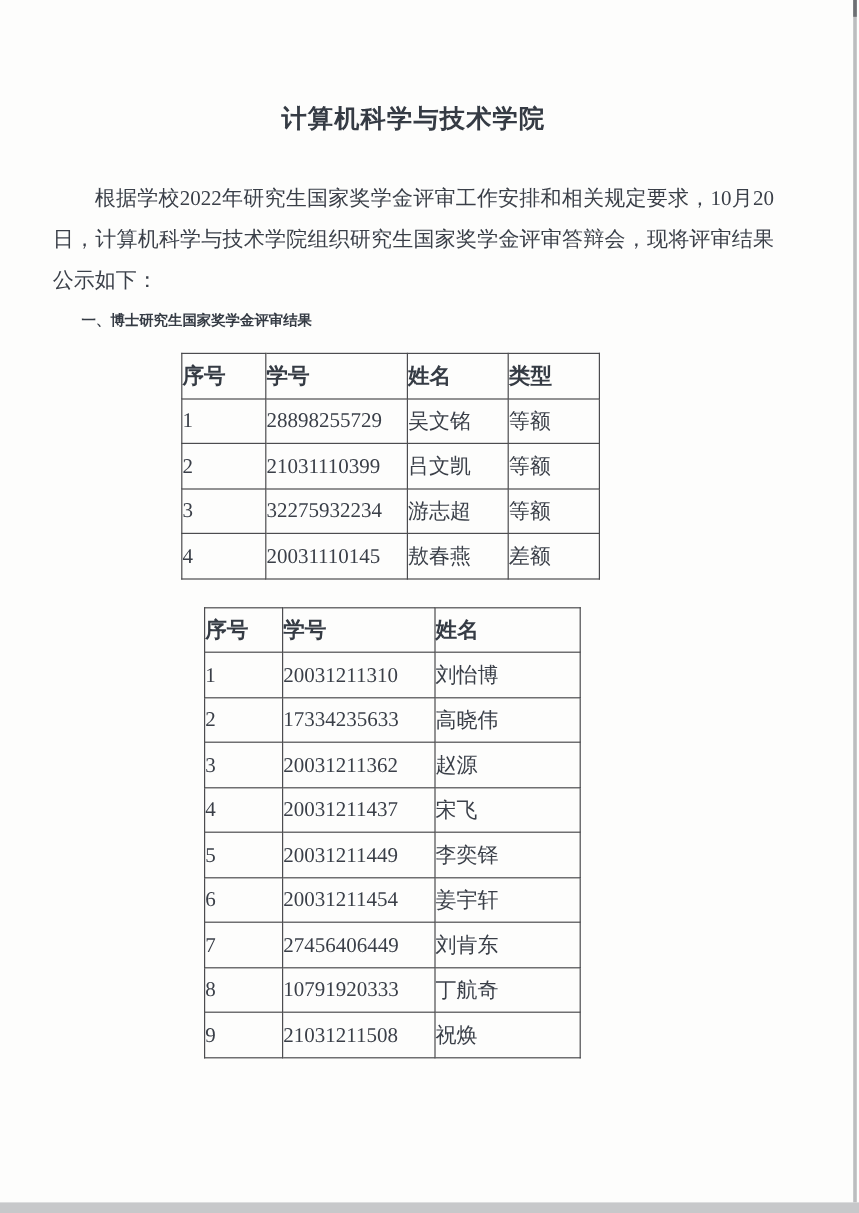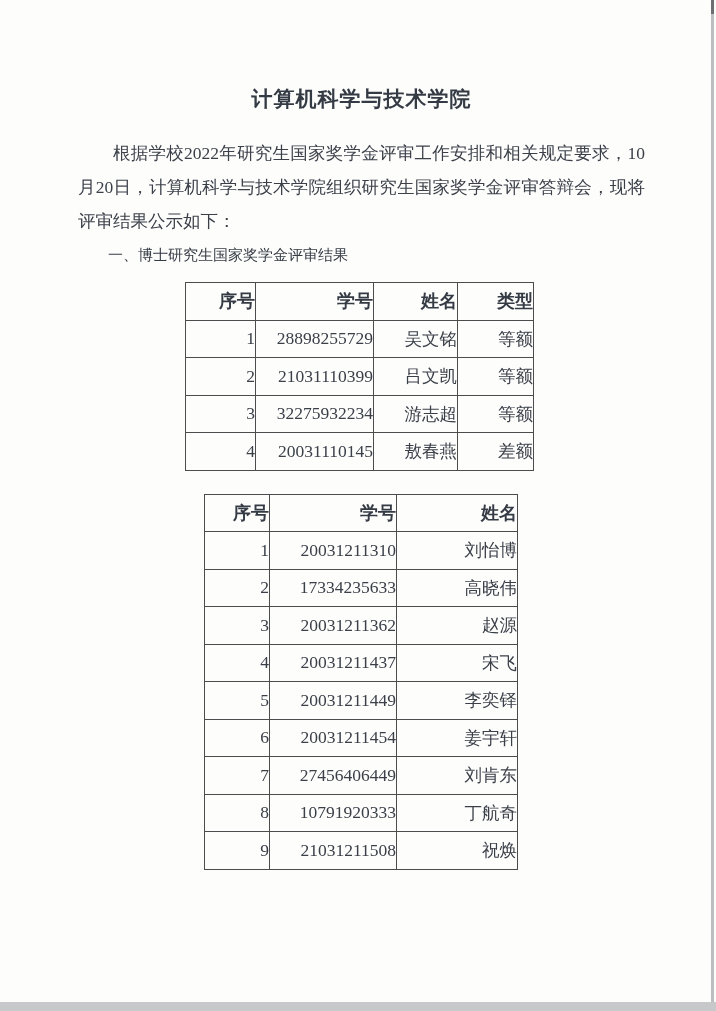--- a/index.html
+++ b/index.html
@@ -18,49 +18,49 @@
   }
   .scan-edge-right::before {
     content: ""; position: absolute; top: 0; left: 0;
     width: 3px; height: 14px; background: #6d6f73;
   }
   .scan-edge-bottom {
     position: absolute; left: 0; bottom: 0;
     width: 716px; height: 9px;
     background: #c7c8ca;
   }
-  .content { padding: 86px 71px 0 78px; border-radius: 18px; }
+  .content { padding: 86px 71px 0 44px; border-radius: 18px; }
   .doc-title {
     margin: 0; text-align: center;
     font-size: 21px; font-weight: bold; line-height: 26px;
     color: #353b44;
     letter-spacing: 1px;
   }
   .doc-title.second { margin-top: 18px; }
   .intro {
-    margin: 24px 0 0 0;
+    margin: 36px 0 0 0;
     font-size: 17.5px; line-height: 34px;
     text-align: justify;
     text-indent: 2em;
     color: #3a3f48;
   }
   .section-heading {
     margin: 4px 0 0 0;
-    font-size: 15px; font-weight: normal; line-height: 26px;
+    font-size: 12px; font-weight: bold; line-height: 26px;
     text-indent: 2em;
     color: #353b44;
   }
   table.results {
     border-collapse: collapse;
     table-layout: fixed;
     background: #fdfdfc;
   }
   table.results th, table.results td {
     border: 1.6px solid #4c4c4f;
-    text-align: right; vertical-align: middle;
+    text-align: left; vertical-align: middle;
     height: 36.5px;
     padding: 0;
     margin-top: 36px;
   }
   table.results th {
     font-size: 18px; font-weight: bold; color: #353b44;
   }
   table.results td {
     font-size: 17.5px; font-weight: normal; color: #3a3f48;
   }

